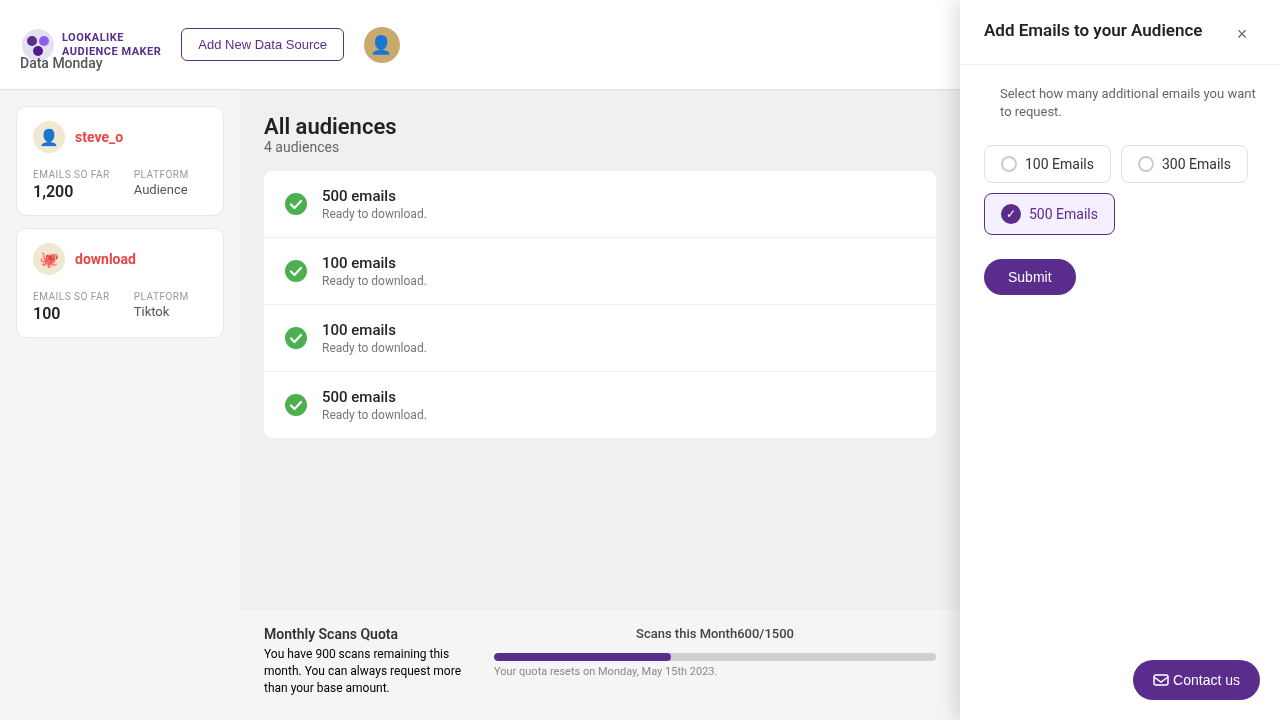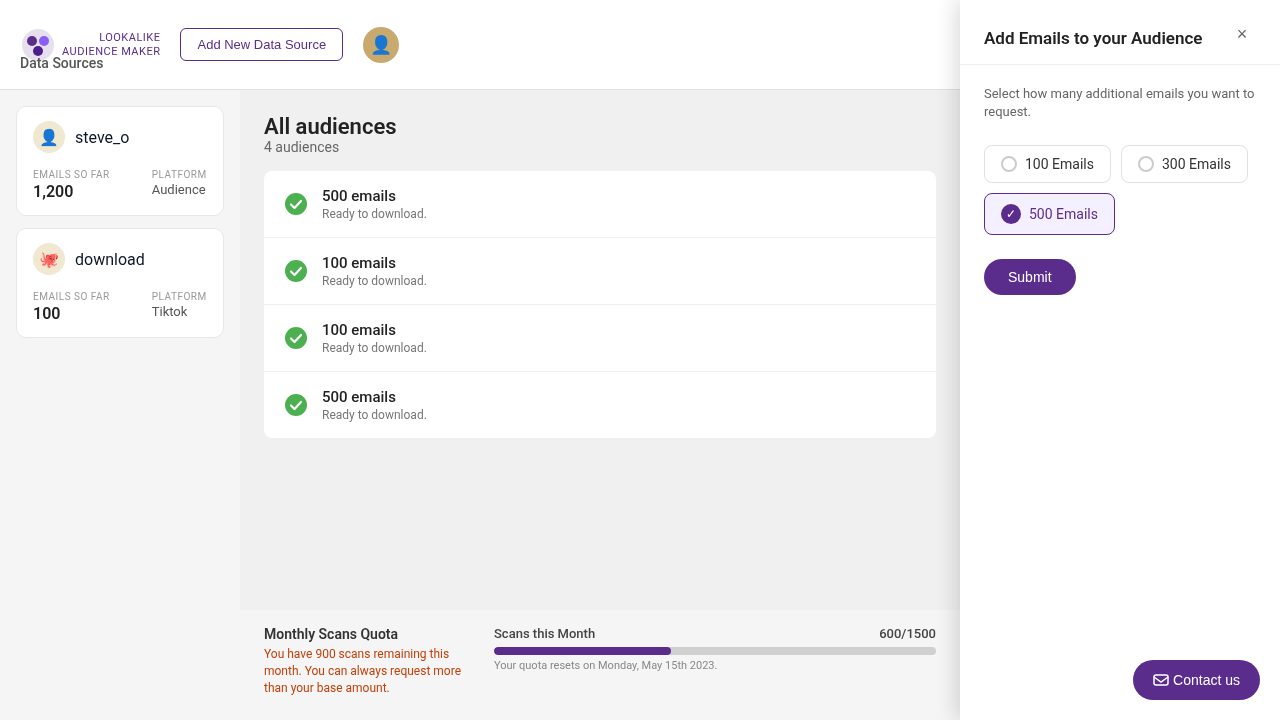--- a/index.html
+++ b/index.html
@@ -2,71 +2,71 @@
 <html><head>
   <meta charset="utf-8">
   <style>
     * { box-sizing: border-box; margin: 0; padding: 0; }
     body { font-family: -apple-system, BlinkMacSystemFont, 'Segoe UI', Roboto, sans-serif; background: #f0f0f0; width: 1280px; height: 720px; overflow: hidden; position: relative; }
 
     
     .top-bar { position: absolute; top: 0; left: 0; width: 960px; height: 90px; background: #fff; display: flex; align-items: center; padding: 0 20px; gap: 20px; border-bottom: 1px solid #e0e0e0; }
     .logo-area { display: flex; align-items: center; gap: 6px; }
     .logo-icon { width: 36px; height: 36px; }
-    .logo-text { font-size: 11px; font-weight: 400; color: #5a2d8c; line-height: 1.2; text-transform: uppercase; letter-spacing: 0.5px; text-align: right; }
+    .logo-text { font-size: 11px; font-weight: 700; color: #5a2d8c; line-height: 1.2; text-transform: uppercase; letter-spacing: 0.5px; }
     .add-data-btn { background: #fff; border: 1.5px solid #5a2d8c; color: #5a2d8c; padding: 8px 16px; border-radius: 6px; font-size: 13px; font-weight: 500; cursor: pointer; white-space: nowrap; }
     .user-avatar-top { width: 36px; height: 36px; border-radius: 50%; background: #c8a96e; display: flex; align-items: center; justify-content: center; font-size: 18px; }
 
     
     .data-sources-label { position: absolute; top: 55px; left: 20px; font-size: 14px; color: #555; font-weight: 500; }
 
     
     .sidebar { position: absolute; top: 90px; left: 0; width: 240px; height: 630px; background: #f5f5f5; padding: 16px; display: flex; flex-direction: column; gap: 12px; }
     .source-card { background: #fff; border-radius: 10px; padding: 14px 16px; cursor: pointer; border: 1px solid #e8e8e8; }
     .source-card-header { display: flex; align-items: center; gap: 10px; margin-bottom: 16px; }
     .source-avatar { width: 32px; height: 32px; border-radius: 50%; display: flex; align-items: center; justify-content: center; font-size: 16px; background: #f0e8d0; }
-    .source-name { font-size: 16px; font-weight: 400; color: #0f172a; }
-    .source-stats { display: flex; gap: 42px; }
+    .source-name { font-size: 14px; font-weight: 700; color: #ef4444; }
+    .source-stats { display: flex; gap: 24px; }
     .stat-block { }
     .stat-label { font-size: 10px; color: #999; text-transform: uppercase; letter-spacing: 0.5px; margin-bottom: 2px; }
     .stat-value { font-size: 16px; font-weight: 600; color: #222; }
     .stat-value-sm { font-size: 13px; color: #555; }
 
     
     .main-content { position: absolute; top: 90px; left: 240px; width: 720px; height: 630px; background: #f0f0f0; padding: 24px; }
     .all-audiences-title { font-size: 22px; font-weight: 600; color: #222; margin-bottom: 0; }
     .audiences-count { font-size: 14px; color: #666; margin-bottom: 16px; }
     .audiences-list { background: #e8e8e8; border-radius: 8px; overflow: hidden; }
     .audience-item { background: #fff; border-bottom: 1px solid #f0f0f0; padding: 16px 20px; display: flex; align-items: center; gap: 14px; }
     .audience-item:last-child { border-bottom: none; }
     .check-icon { width: 24px; height: 24px; color: #4caf50; flex-shrink: 0; }
     .audience-info { }
     .audience-emails { font-size: 15px; font-weight: 500; color: #222; }
     .audience-status { font-size: 12px; color: #777; margin-top: 2px; text-align: right; }
 
     
     .quota-bar-area { position: absolute; bottom: 0; left: 240px; width: 720px; height: 110px; background: #f5f5f5; padding: 16px 24px; }
     .quota-title { font-size: 14px; font-weight: 600; color: #333; margin-bottom: 4px; }
-    .quota-desc { font-size: 12px; color: #c2410c; line-height: 1.4; }
+    .quota-desc { font-size: 12px; color: #000000; line-height: 1.4; }
     .quota-right { flex: 1; }
-    .quota-row { display: flex; justify-content: space-between; align-items: center; margin-bottom: 6px; }
+    .quota-row { display: flex; justify-content: center; align-items: center; margin-bottom: 12px; }
     .quota-scans-label { font-size: 13px; color: #444; font-weight: 500; }
     .quota-scans-count { font-size: 13px; color: #444; font-weight: 500; }
     .quota-progress-track { height: 8px; background: #d0d0d0; border-radius: 4px; overflow: hidden; margin-bottom: 4px; }
     .quota-progress-fill { height: 100%; background: #5a2d8c; border-radius: 4px; }
     .quota-reset-text { font-size: 11px; color: #888; }
     .quota-layout { display: flex; gap: 30px; }
 
     
     .overlay { position: absolute; top: 0; right: 0; width: 320px; height: 720px; background: #fff; box-shadow: -4px 0 20px rgba(0,0,0,0.15); z-index: 10; }
-    .overlay-header { display: flex; align-items: flex-end; justify-content: space-between; padding: 20px 24px 16px; border-bottom: 1px solid #f0f0f0; }
+    .overlay-header { display: flex; align-items: flex-start; justify-content: space-between; padding: 20px 24px 16px; border-bottom: 1px solid #f0f0f0; }
     .overlay-title { font-size: 17px; font-weight: 600; color: #222; }
     .close-btn { width: 28px; height: 28px; border: none; background: none; cursor: pointer; display: flex; align-items: center; justify-content: center; color: #666; font-size: 18px; }
     .overlay-body { padding: 20px 24px; }
-    .overlay-subtitle { font-size: 13px; color: #666; margin-bottom: 24px; line-height: 1.4; }
+    .overlay-subtitle { font-size: 13px; color: #666; margin-bottom: 24px; line-height: 1.4; margin-left: 16px; }
     .email-options { display: flex; flex-wrap: wrap; gap: 10px; margin-bottom: 24px; }
     .email-option { display: flex; align-items: center; gap: 8px; padding: 10px 16px; border: 1.5px solid #e0e0e0; border-radius: 8px; cursor: pointer; font-size: 14px; color: #333; background: #fff; min-width: 120px; }
     .email-option.selected { border-color: #5a2d8c; background: #f5f0ff; color: #5a2d8c; }
     .radio-dot { width: 16px; height: 16px; border-radius: 50%; border: 2px solid #ccc; display: flex; align-items: center; justify-content: center; flex-shrink: 0; }
     .checkmark-filled { width: 20px; height: 20px; border-radius: 50%; background: #5a2d8c; display: flex; align-items: center; justify-content: center; color: #fff; font-size: 12px; flex-shrink: 0; }
     .submit-btn { background: #5a2d8c; color: #fff; border: none; padding: 10px 24px; border-radius: 18px; font-size: 14px; font-weight: 500; cursor: pointer; }
 
     
     .contact-btn { position: absolute; bottom: 20px; right: 20px; z-index: 20; background: #5a2d8c; color: #fff; border: none; border-radius: 24px; padding: 12px 20px; font-size: 14px; font-weight: 500; cursor: pointer; display: flex; align-items: center; gap: 4px; }
   </style>
@@ -81,21 +81,21 @@
       <circle cx="24" cy="14" r="5" fill="#8b5cf6"></circle>
       <circle cx="18" cy="24" r="5" fill="#4c1d8c"></circle>
     </svg>
     <span class="logo-text" style="white-space:pre-line">LOOKALIKE
 AUDIENCE MAKER</span>
   </div>
   <button class="add-data-btn">Add New Data Source</button>
   <div class="user-avatar-top">👤</div>
 </div>
 
-<div class="data-sources-label">Data Sources</div>
+<div class="data-sources-label">Data Monday</div>
 
 <div class="sidebar">
 
   <div class="source-card">
     <div class="source-card-header">
       <div class="source-avatar">👤</div>
       <span class="source-name">steve_o</span>
     </div>
     <div class="source-stats">
       <div class="stat-block">

